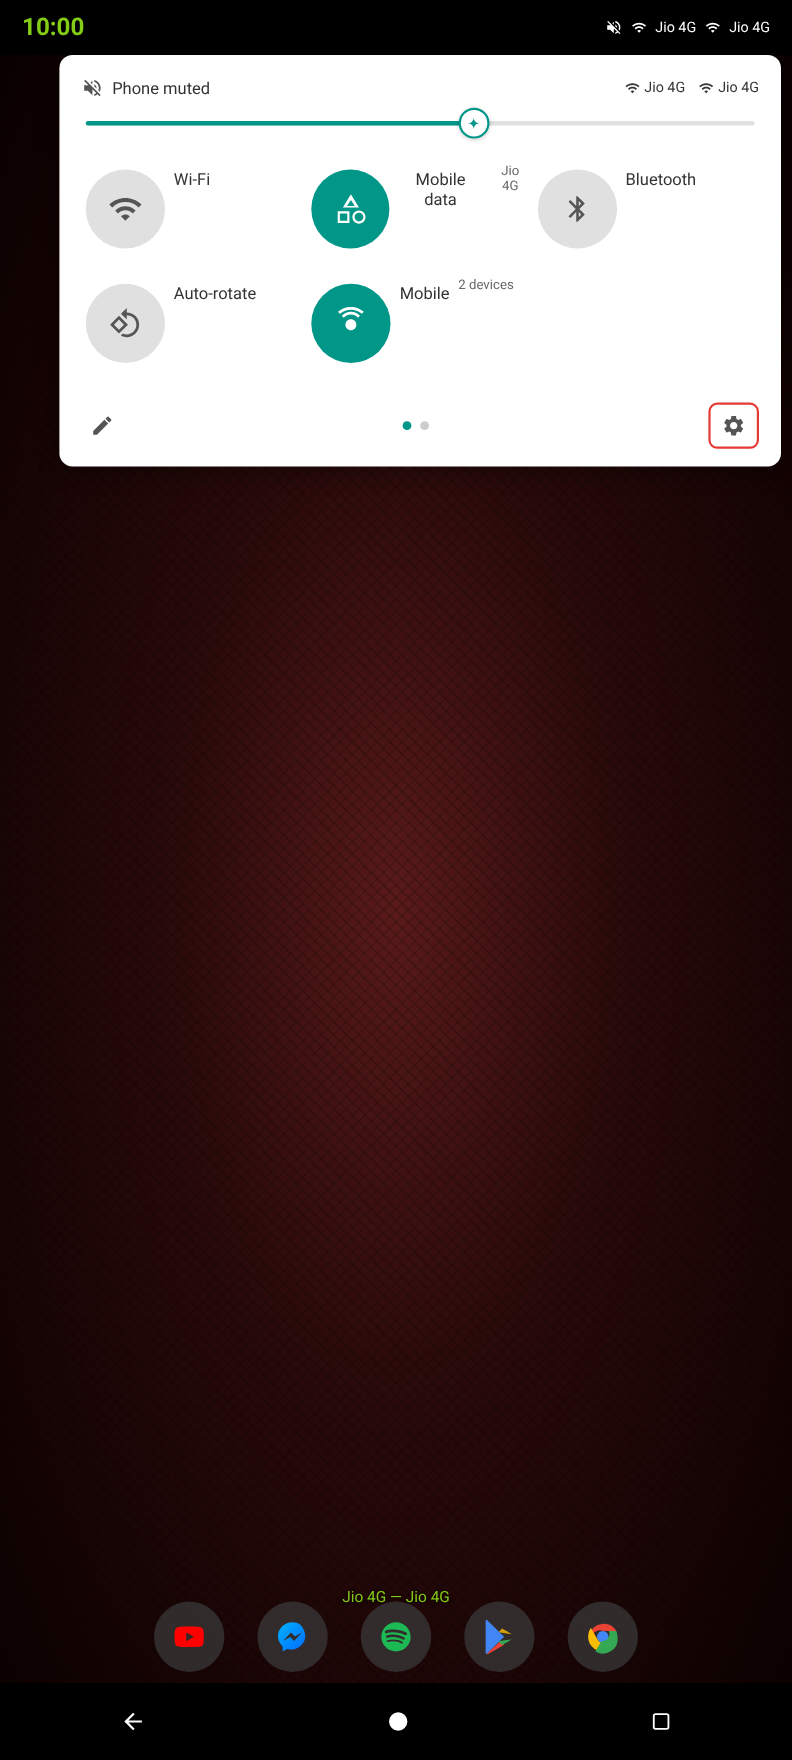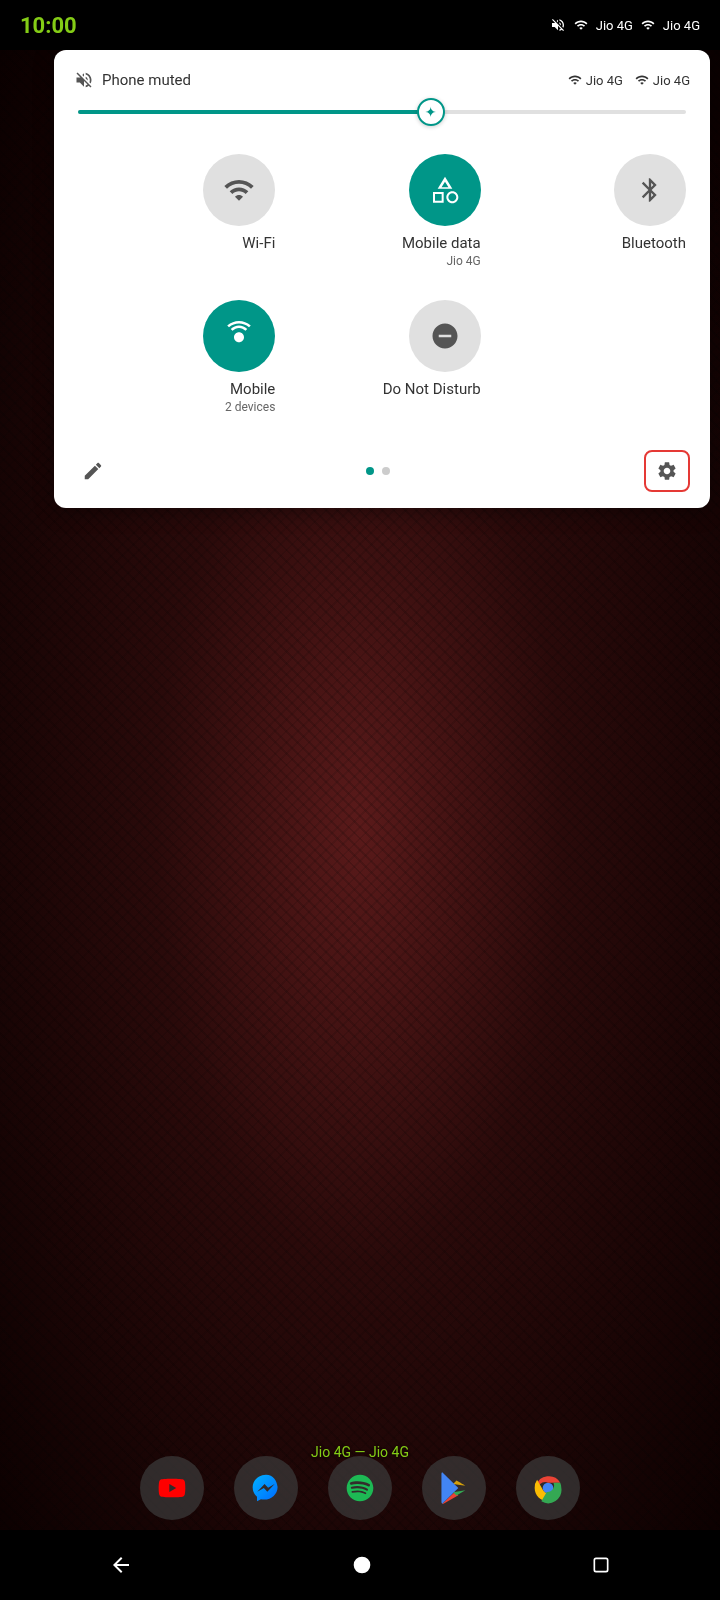--- a/index.html
+++ b/index.html
@@ -150,22 +150,22 @@
 
     
     .qs-grid {
       display: grid;
       grid-template-columns: repeat(3, 1fr);
       gap: 8px 0;
       margin-bottom: 20px;
     }
     .qs-tile {
       display: flex;
-      flex-direction: column;
-      align-items: flex-end;
+      flex-direction: row;
+      align-items: flex-start;
       gap: 8px;
       padding: 12px 4px;
       cursor: pointer;
     }
     .tile-circle {
       width: 72px;
       height: 72px;
       border-radius: 50%;
       background: #e0e0e0;
       display: flex;
@@ -368,41 +368,41 @@
     <div class="qs-tile">
       <div class="tile-circle">
         <svg width="28" height="28" viewBox="0 0 24 24" fill="#555">
             <path d="M17.71 7.71L12 2h-1v7.59L6.41 5 5 6.41 10.59 12 5 17.59 6.41 19 11 14.41V22h1l5.71-5.71-4.3-4.29 4.3-4.29zM13 5.83l1.88 1.88L13 9.59V5.83zm1.88 10.46L13 18.17v-3.76l1.88 1.88z"></path>
           </svg>
       </div>
       <span class="tile-label">Bluetooth</span>
     </div>
 
 
+    <div class="qs-tile">
+      <div class="tile-circle">
+        <svg width="30" height="30" viewBox="0 0 24 24" fill="#555">
+            <path d="M7.34 6.41L.86 12.9l6.49 6.48 6.49-6.48-6.5-6.49zM3.69 12.9l3.66-3.66L11 12.9l-3.66 3.66-3.65-3.66zm15.67-6.26C17.61 4.88 15.3 4 13 4V.76L8.76 5 13 9.24V6c1.79 0 3.58.68 4.95 2.05 2.73 2.73 2.73 7.17 0 9.9C16.58 19.32 14.79 20 13 20c-.97 0-1.94-.21-2.84-.61l-1.46 1.46C10.16 21.62 11.58 22 13 22c2.3 0 4.61-.88 6.36-2.64 3.52-3.51 3.52-9.21 0-12.72z"></path>
+          </svg>
+      </div>
+      <span class="tile-label">Auto-rotate</span>
+    </div>
 
 
     <div class="qs-tile">
       <div class="tile-circle active">
         <svg width="30" height="30" viewBox="0 0 24 24" fill="white">
             <path d="M12 11c-1.1 0-2 .9-2 2s.9 2 2 2 2-.9 2-2-.9-2-2-2zm-4 2c0 2.21 1.79 4 4 4s4-1.79 4-4-1.79-4-4-4-4 1.79-4 4zm9.19-5.19C15.71 6.31 13.91 5.5 12 5.5s-3.71.81-5.19 2.31L5.4 6.4C7.28 4.51 9.51 3.5 12 3.5s4.72 1.01 6.6 2.9l-1.41 1.41zm2.83-2.83C17.54 2.97 14.89 2 12 2S6.46 2.97 4 4.98L2.59 3.57C5.44 1.31 8.57 0 12 0s6.56 1.31 9.41 3.57l-1.39 1.41z"></path>
           </svg>
       </div>
       <span class="tile-label">Mobile</span>
       <span class="tile-sublabel">2 devices</span>
     </div>
 
 
-    <div class="qs-tile">
-      <div class="tile-circle">
-        <svg width="30" height="30" viewBox="0 0 24 24" fill="#555">
-            <path d="M12 2C6.48 2 2 6.48 2 12s4.48 10 10 10 10-4.48 10-10S17.52 2 12 2zm5 11H7v-2h10v2z"></path>
-          </svg>
-      </div>
-      <span class="tile-label">Do Not Disturb</span>
-    </div>
 
   </div>
 
   <div class="qs-bottom">
     <button class="qs-edit-btn">
       <svg width="22" height="22" viewBox="0 0 24 24" fill="#555">
           <path d="M3 17.25V21h3.75L17.81 9.94l-3.75-3.75L3 17.25zM20.71 7.04c.39-.39.39-1.02 0-1.41l-2.34-2.34c-.39-.39-1.02-.39-1.41 0l-1.83 1.83 3.75 3.75 1.83-1.83z"></path>
         </svg>
     </button>
     <div class="qs-dots">

